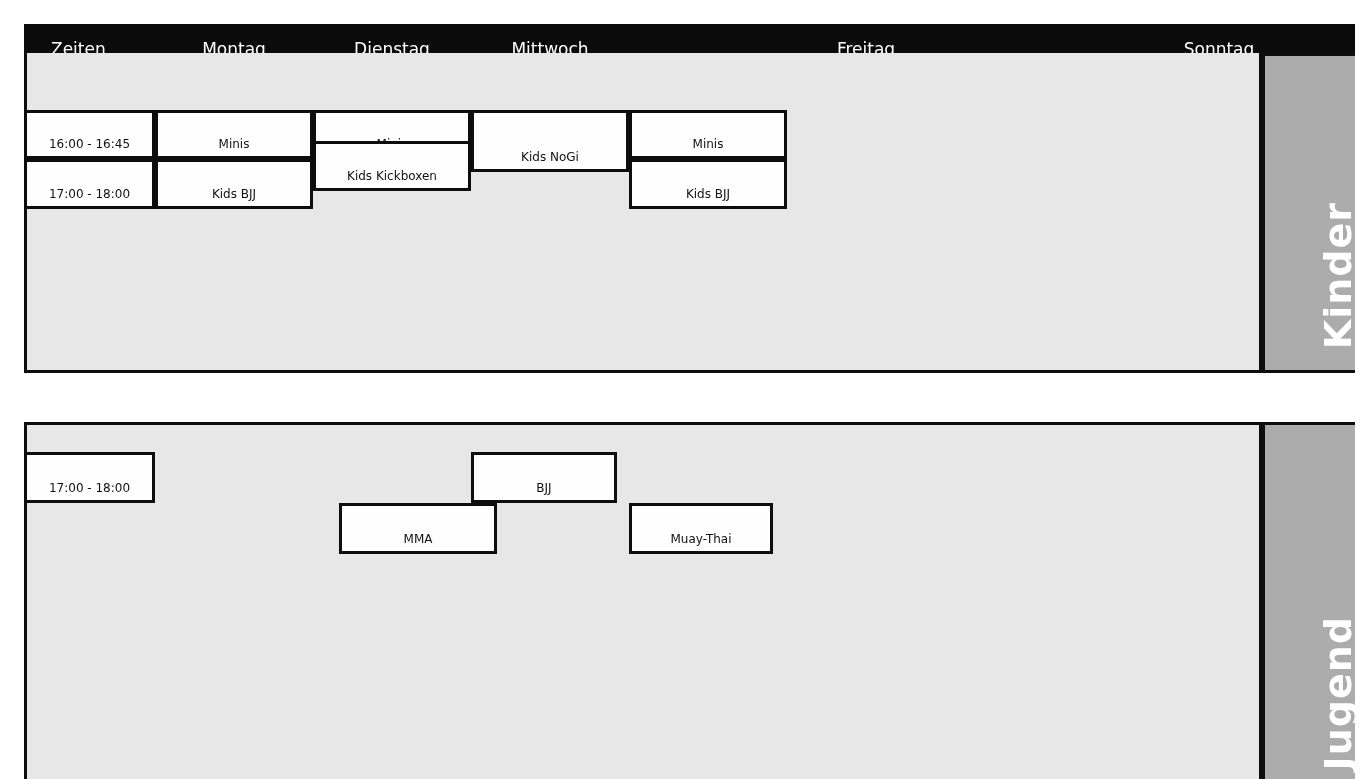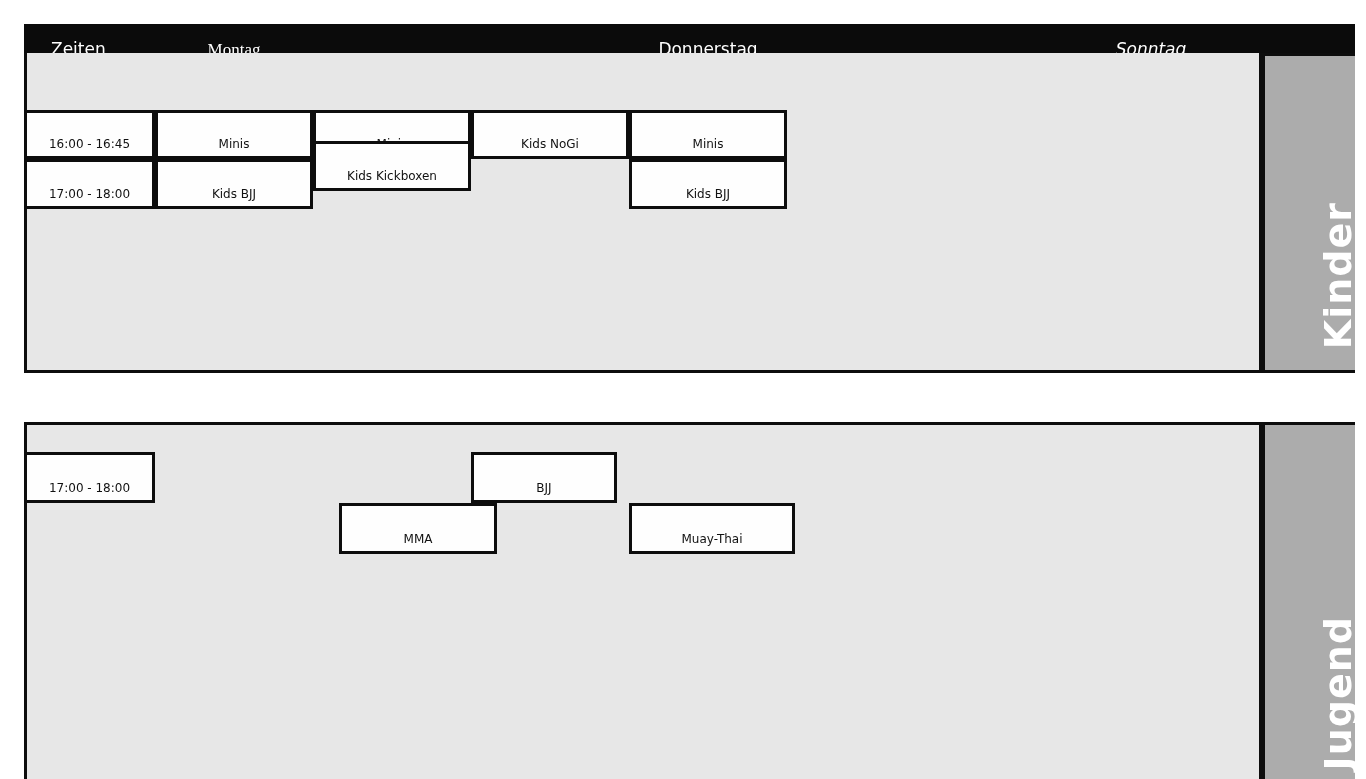--- a/index.html
+++ b/index.html
@@ -36,27 +36,27 @@
   .header-label {
     position: absolute;
     top: 0; height: 29px;
     line-height: 29px;
     color: var(--header-text);
     font-size: 17px;
     white-space: nowrap;
   }
   .header-label.time-col { left: 16px; text-align: left; }
   .header-label.day { width: 158px; text-align: center; }
-  .day-0 { left: 131px; font-family: Liberation Serif, serif; }
+  .day-0 { left: 131px; }
   .day-1 { left: 289px; }
   .day-2 { left: 447px; }
   .day-3 { left: 605px; }
   .day-4 { left: 763px; }
   .day-5 { left: 921px; }
-  .day-6 { left: 1048px; font-style: italic; }
+  .day-6 { left: 1116px; }
 
   .zeiten-underline {
     position: absolute;
     left: 2px; top: 31px;
     width: 131px; height: 4px;
     background: var(--header-bg);
   }
 
   
   .section-main {
@@ -114,41 +114,43 @@
   }
 </style>
 </head>
 <body>
 
 <div class="page">
 
   <div class="header-bar">
     <span class="header-label time-col">Zeiten</span>
     <span class="header-label day day-0">Montag</span>
-    <span class="header-label day day-3">Donnerstag</span>
+    <span class="header-label day day-1">Dienstag</span>
+    <span class="header-label day day-2">Mittwoch</span>
+    <span class="header-label day day-4">Freitag</span>
     <span class="header-label day day-6">Sonntag</span>
   </div>
   <div class="zeiten-underline"></div>
 
   <div class="section-main section-kinder-main"></div>
   <div class="sidebar sidebar-kinder">
     <span class="side-label">Kinder</span>
   </div>
 
   <div class="section-main section-jugend-main"></div>
   <div class="sidebar sidebar-jugend">
     <span class="side-label">Jugend</span>
   </div>
 
 <div class="cell" style="left: 2px; top: 88px; width: 131px; height: 49px;">16:00 - 16:45</div>
     <div class="cell" style="left: 133px; top: 88px; width: 158px; height: 49px;">Minis</div>
     <div class="cell" style="left: 291px; top: 88px; width: 158px; height: 49px;">Minis</div>
-    <div class="cell" style="left: 449px; top: 88px; width: 158px; height: 49px;">Kids NoGi</div>
+    <div class="cell" style="left: 449px; top: 88px; width: 158px; height: 62px;">Kids NoGi</div>
     <div class="cell" style="left: 607px; top: 88px; width: 158px; height: 49px;">Minis</div>
     <div class="cell" style="left: 2px; top: 137px; width: 131px; height: 50px;">17:00 - 18:00</div>
     <div class="cell" style="left: 133px; top: 137px; width: 158px; height: 50px;">Kids BJJ</div>
     <div class="cell" style="left: 291px; top: 119px; width: 158px; height: 50px;">Kids Kickboxen</div>
     <div class="cell" style="left: 607px; top: 137px; width: 158px; height: 50px;">Kids BJJ</div>
     <div class="cell" style="left: 2px; top: 430px; width: 131px; height: 51px;">17:00 - 18:00</div>
     <div class="cell" style="left: 449px; top: 430px; width: 146px; height: 51px;">BJJ</div>
     <div class="cell" style="left: 291px; top: 481px; width: 158px; height: 51px; margin-left: 26px;">MMA</div>
-    <div class="cell" style="left: 607px; top: 481px; width: 166px; height: 51px;">Muay-Thai</div>
+    <div class="cell" style="left: 607px; top: 481px; width: 144px; height: 51px;">Muay-Thai</div>
   </div>
 
 </body></html>

